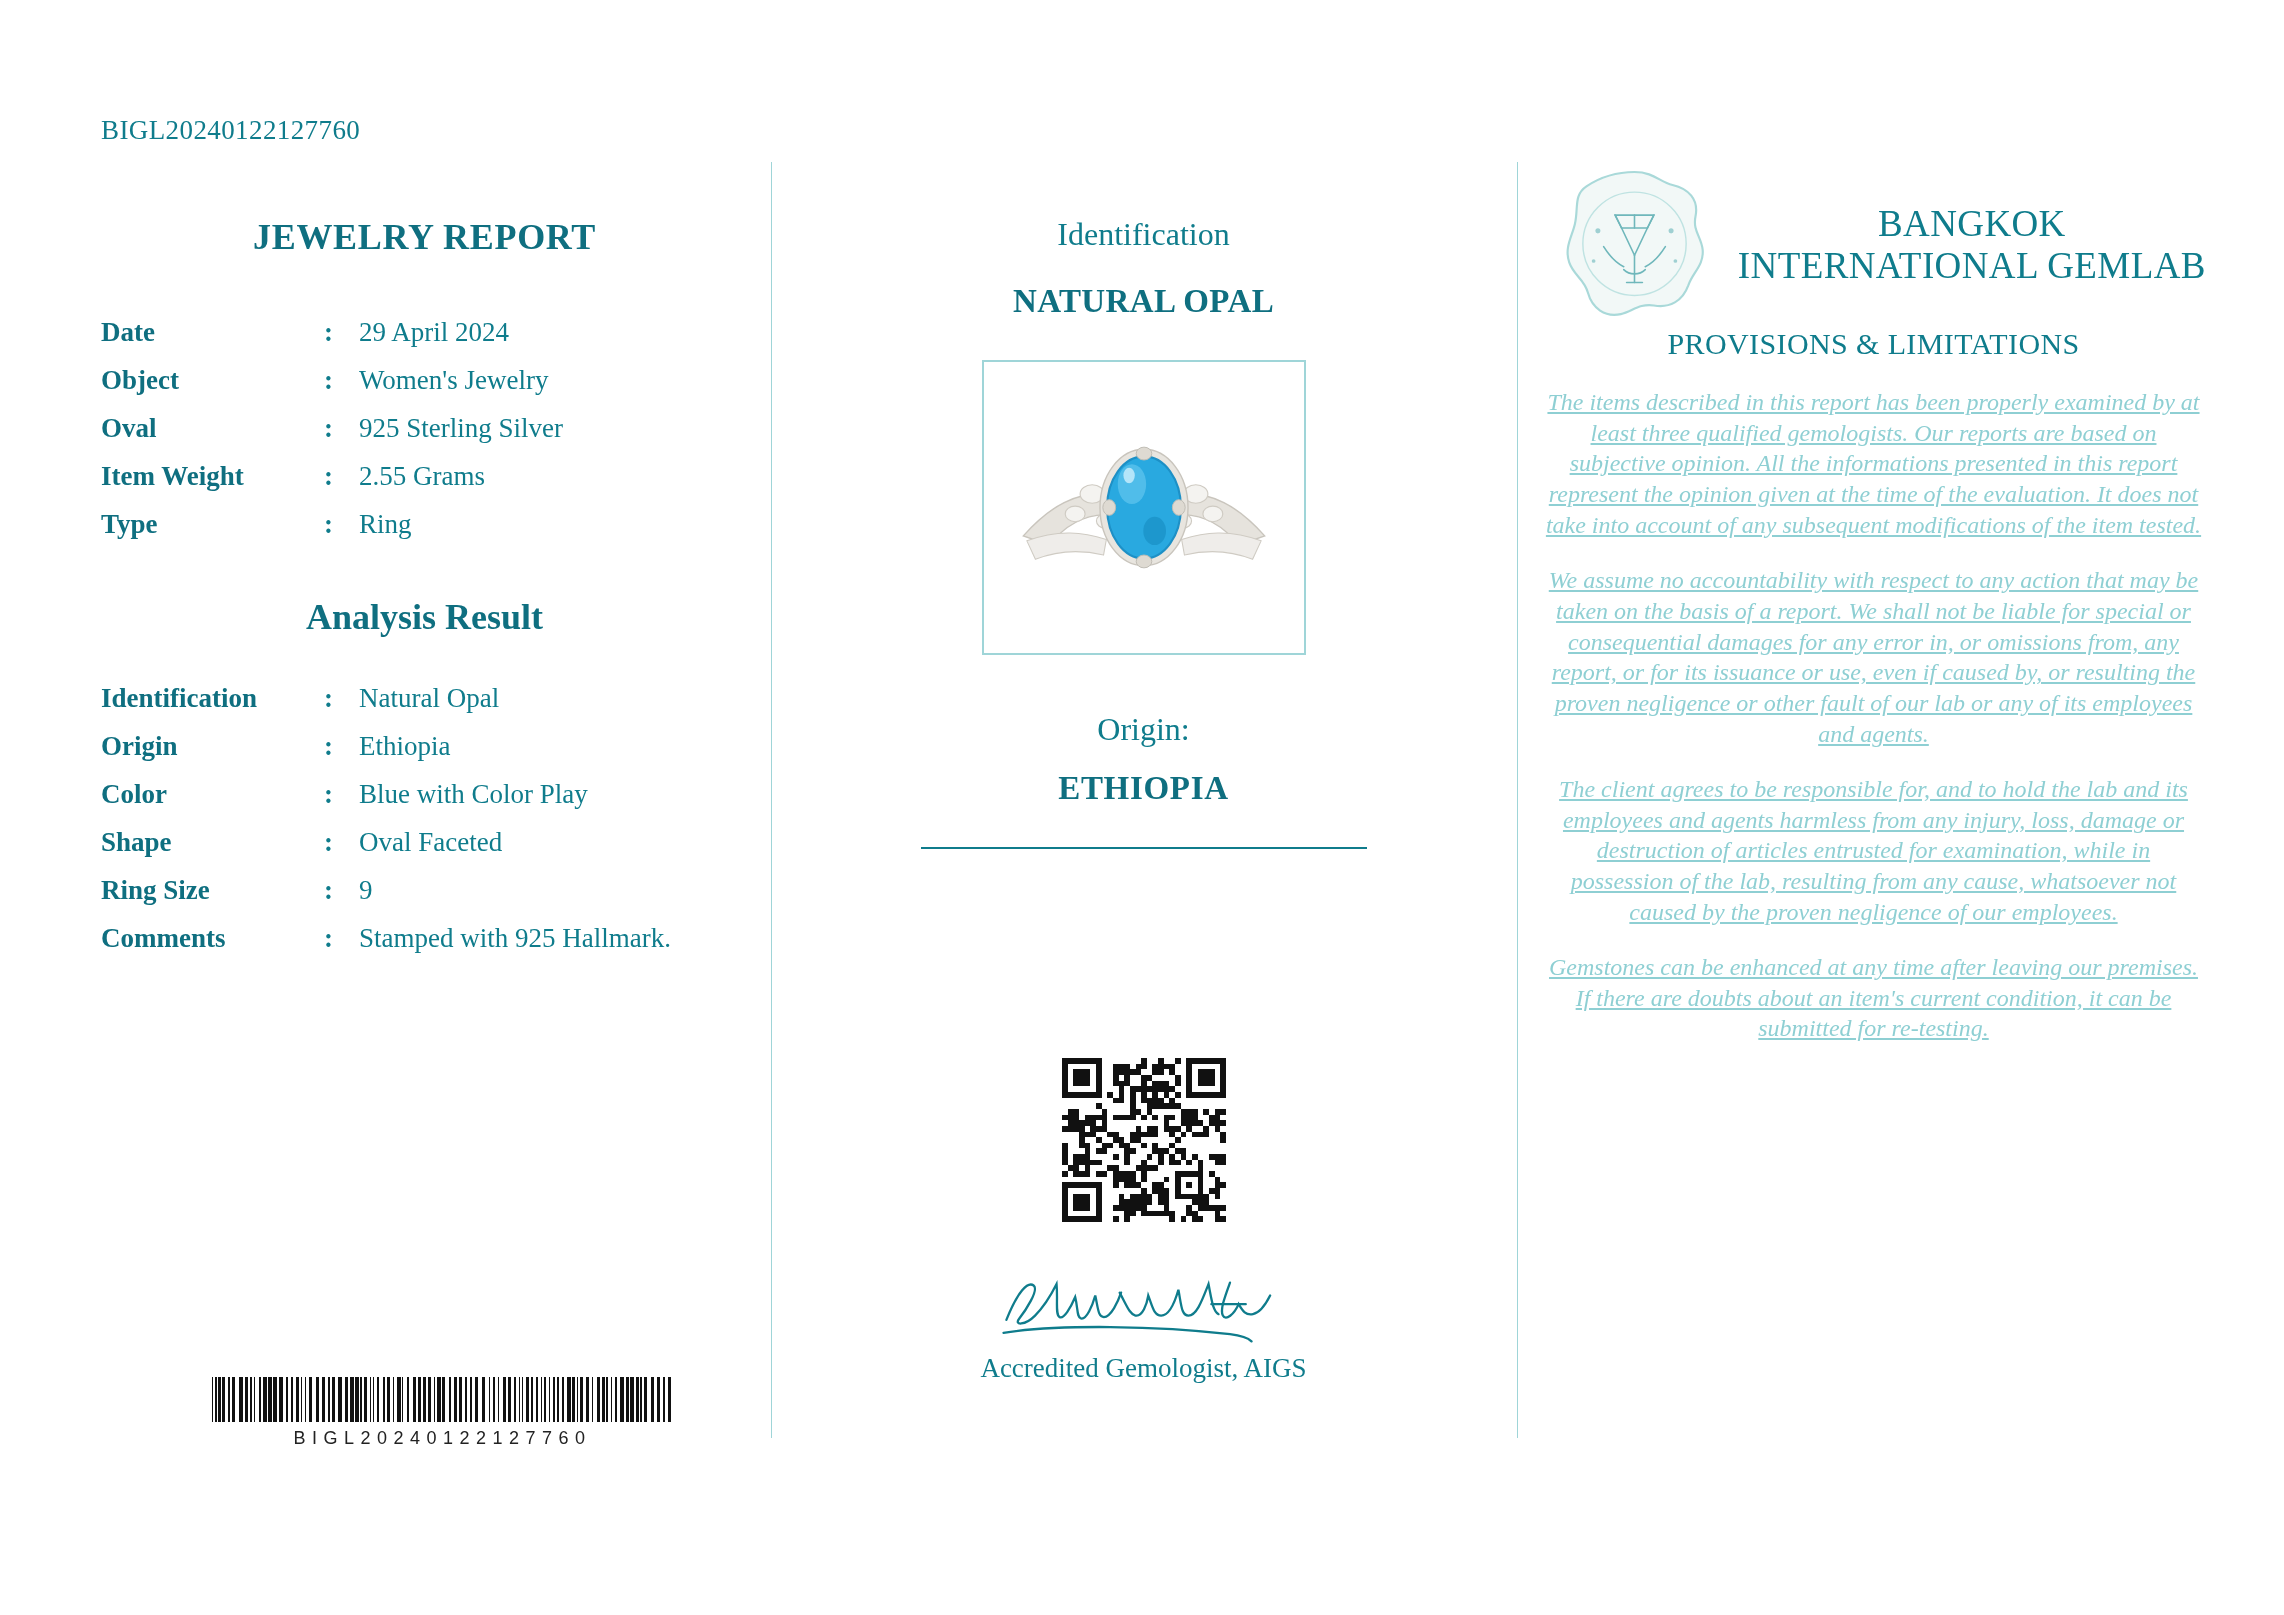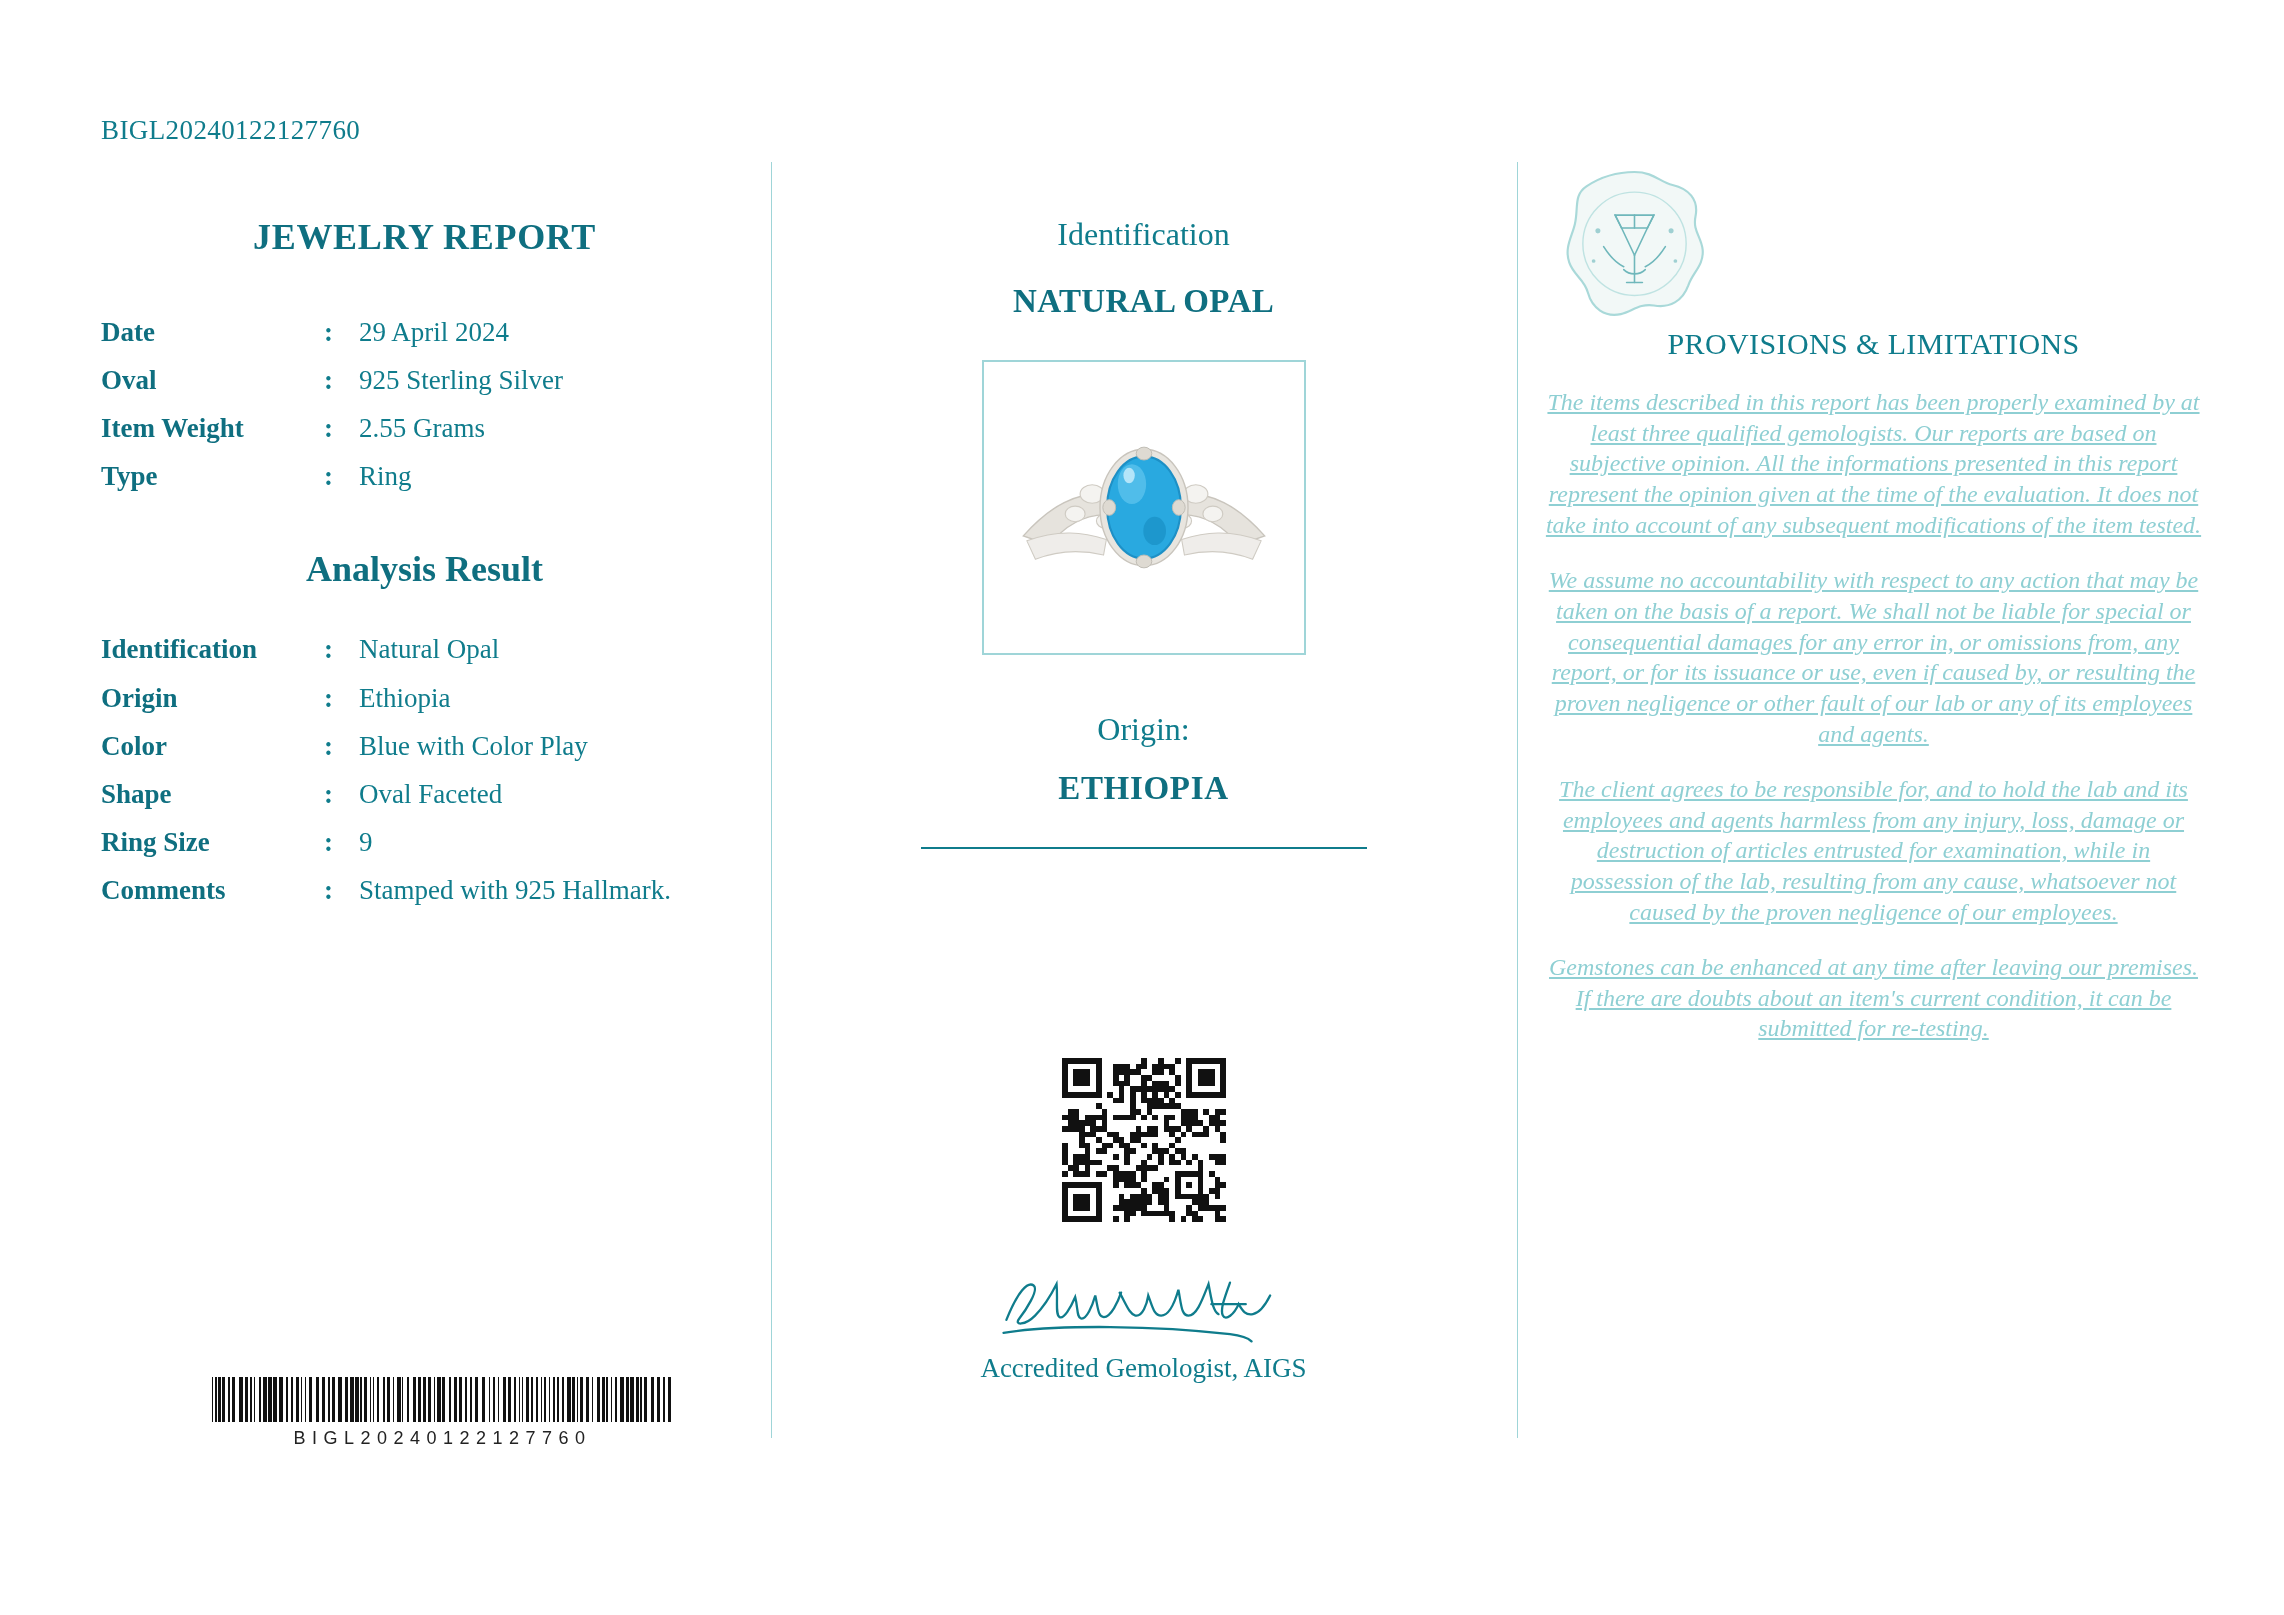--- a/index.html
+++ b/index.html
@@ -237,20 +237,25 @@
 
   <div class="col1">
     <div class="col-title">JEWELRY REPORT</div>
 
     <table class="kv-table">
       <tbody>
           <tr>
         <td class="k">Date</td>
         <td class="c">:</td>
         <td class="v">29 April 2024</td>
+      </tr>
+      <tr>
+        <td class="k">Object</td>
+        <td class="c">:</td>
+        <td class="v">Women's Jewelry</td>
       </tr>
       <tr>
         <td class="k">Oval</td>
         <td class="c">:</td>
         <td class="v">925 Sterling Silver</td>
       </tr>
       <tr>
         <td class="k">Item Weight</td>
         <td class="c">:</td>
         <td class="v">2.55 Grams</td>
@@ -571,20 +576,21 @@
             <path d="M158 118 C 148 134 138 142 130 146"></path>
           </g>
           <g fill="#9fd0d2">
             <circle cx="64" cy="96" r="3.5"></circle>
             <circle cx="166" cy="96" r="3.5"></circle>
             <circle cx="58" cy="138" r="2.6"></circle>
             <circle cx="172" cy="138" r="2.6"></circle>
           </g>
         </svg>
       </div>
+      <div class="brand-name">BANGKOK INTERNATIONAL GEMLAB</div>
     </div>
 
     <div class="prov-title">PROVISIONS &amp; LIMITATIONS</div>
 
     <p class="prov-p">The items described in this report has been properly examined by at least three qualified gemologists. Our reports are based on subjective opinion. All the informations presented in this report represent the opinion given at the time of the evaluation. It does not take into account of any subsequent modifications of the item tested.</p>
     <p class="prov-p">We assume no accountability with respect to any action that may be taken on the basis of a report. We shall not be liable for special or consequential damages for any error in, or omissions from, any report, or for its issuance or use, even if caused by, or resulting the proven negligence or other fault of our lab or any of its employees and agents.</p>
     <p class="prov-p">The client agrees to be responsible for, and to hold the lab and its employees and agents harmless from any injury, loss, damage or destruction of articles entrusted for examination, while in possession of the lab, resulting from any cause, whatsoever not caused by the proven negligence of our employees.</p>
     <p class="prov-p">Gemstones can be enhanced at any time after leaving our premises. If there are doubts about an item's current condition, it can be submitted for re-testing.</p>
   </div>
 

